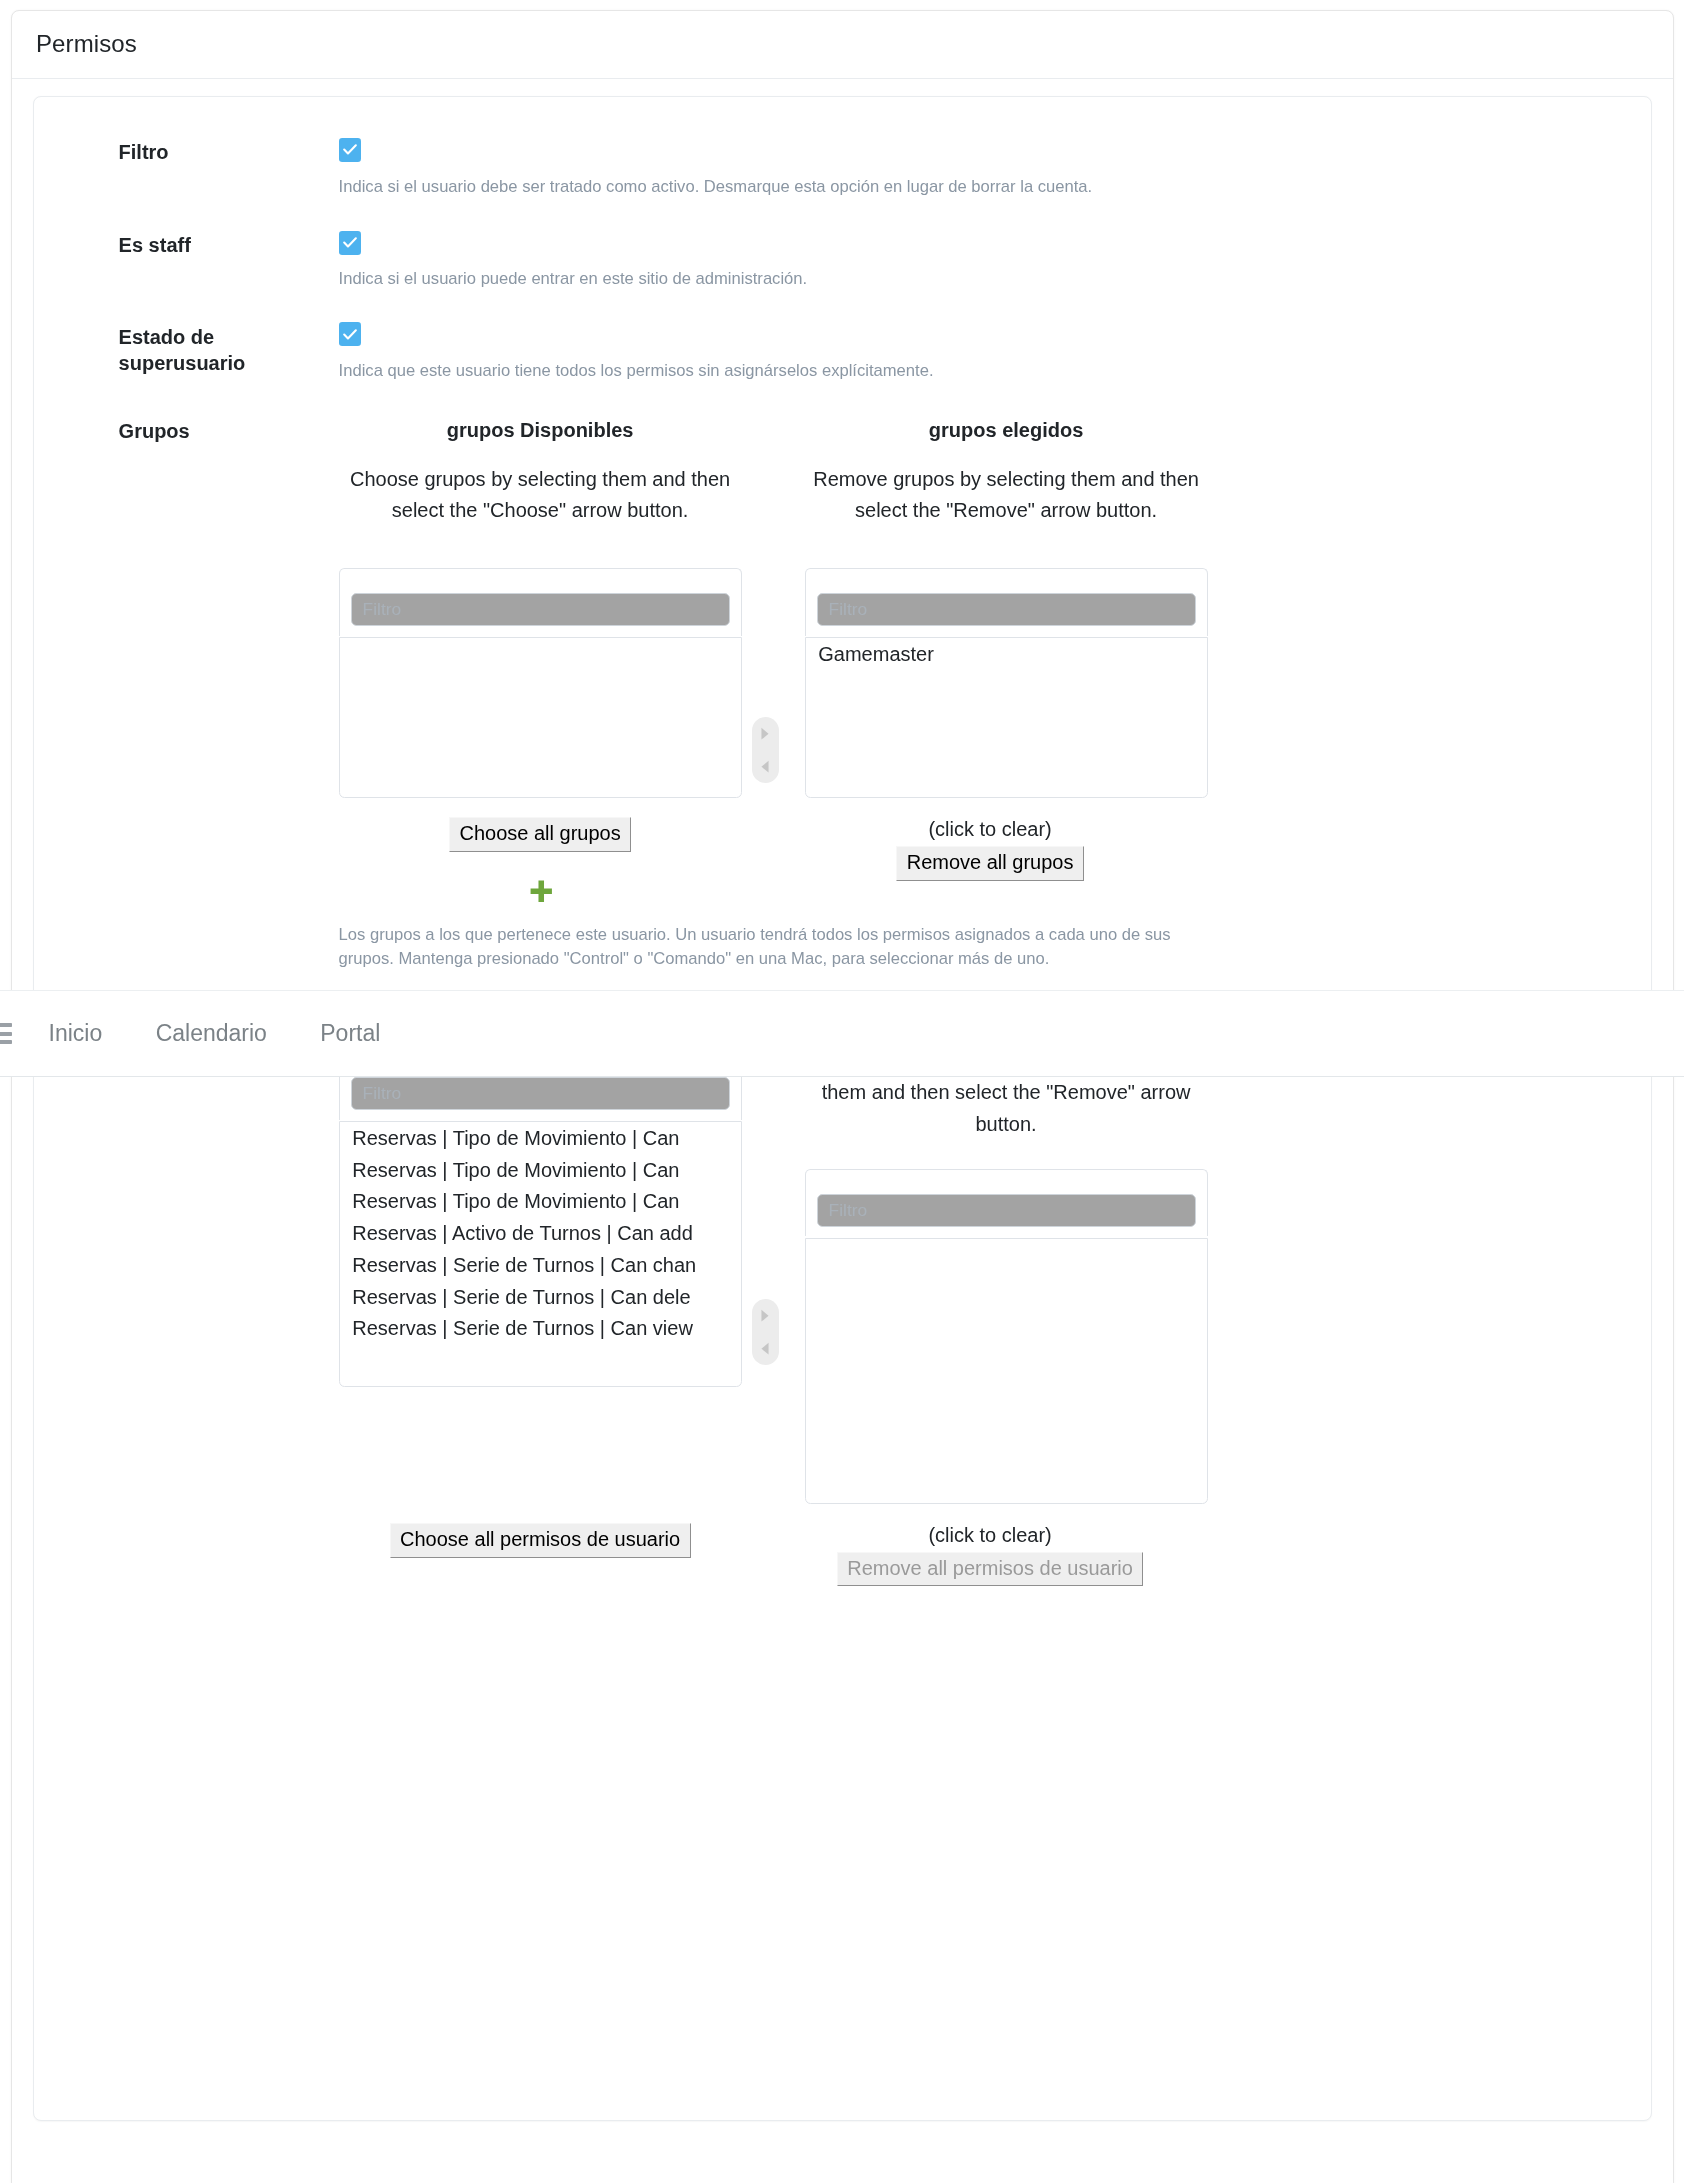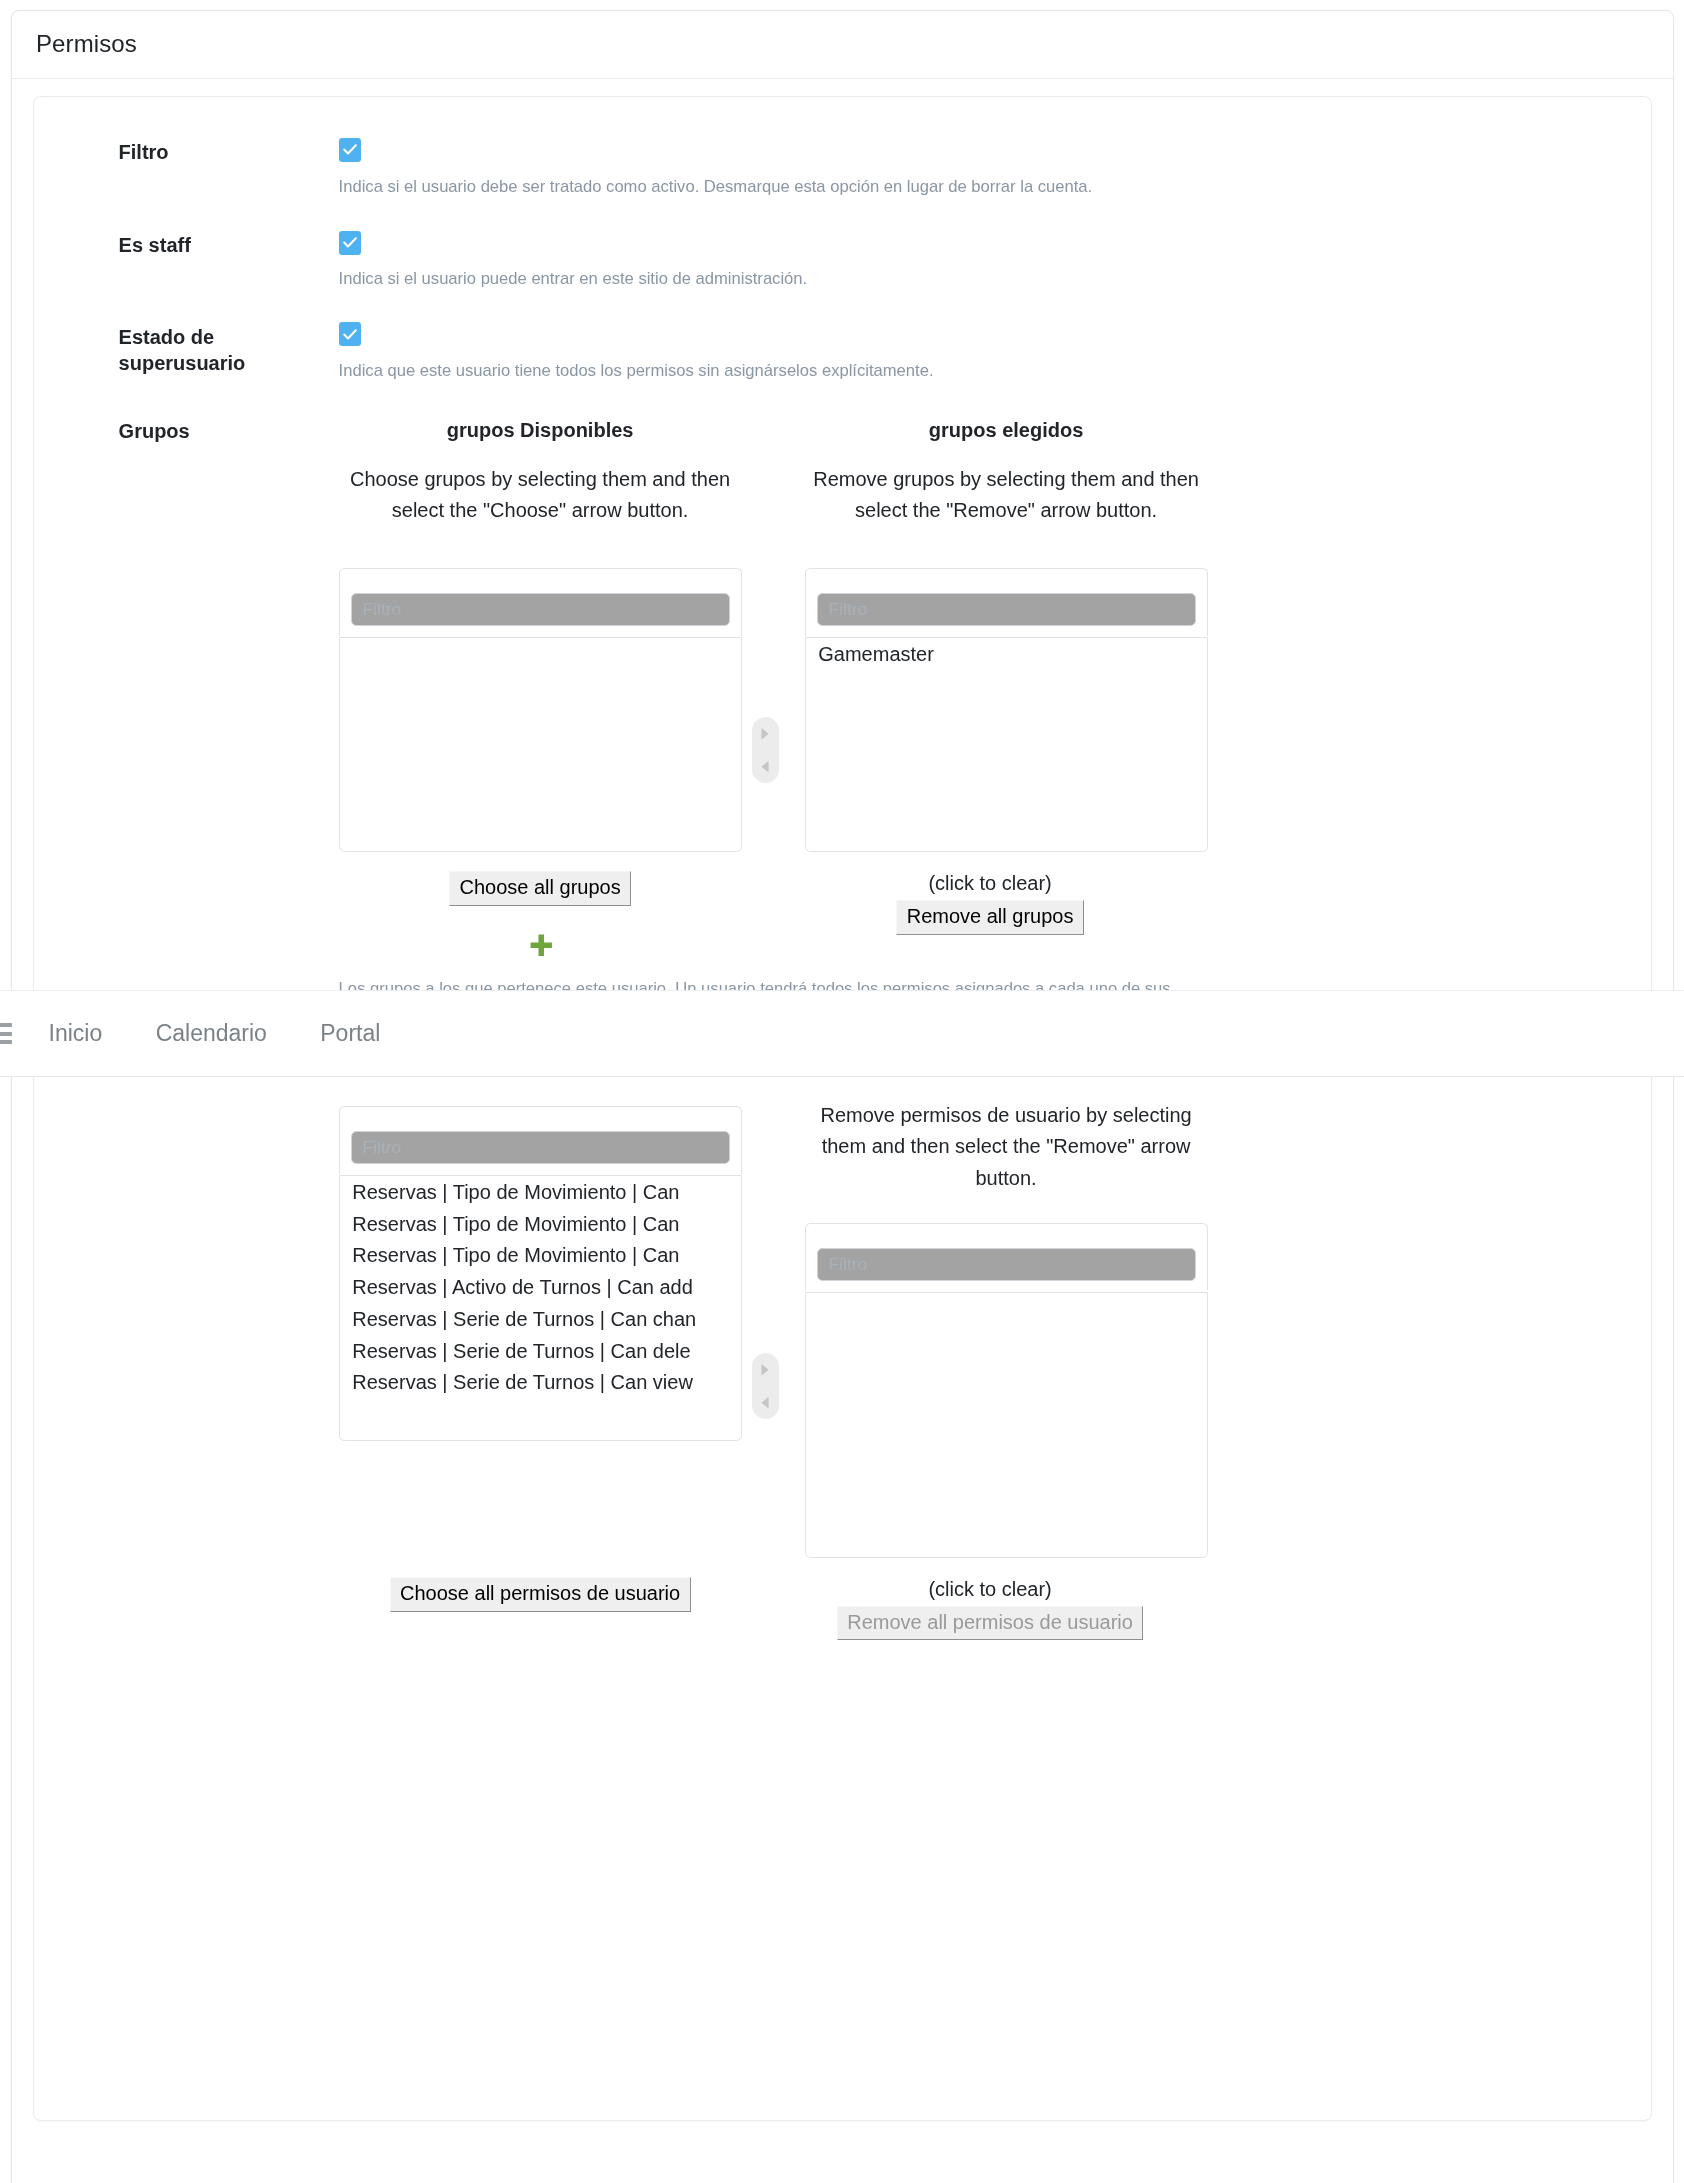--- a/index.html
+++ b/index.html
@@ -152,21 +152,21 @@
     color: #212529;
     background: #a3a3a3;
     outline: none;
   }
   .filter-input::placeholder { color: #a9b1b9; }
 
   .list-box {
     border: 0.8px solid #dfe3e8;
     border-radius: 0 0 5.5px 5.5px;
     background: #fff;
-    height: 215px;
+    height: 161px;
     overflow: hidden;
     padding: 0;
     margin-top: 1.6px;
   }
   .list-box.tall { height: 266px; }
   .list-item {
     font-size: 20px;
     color: #212529;
     line-height: 1.12;
     padding: 4.7px 0 4.7px 12.7px;

